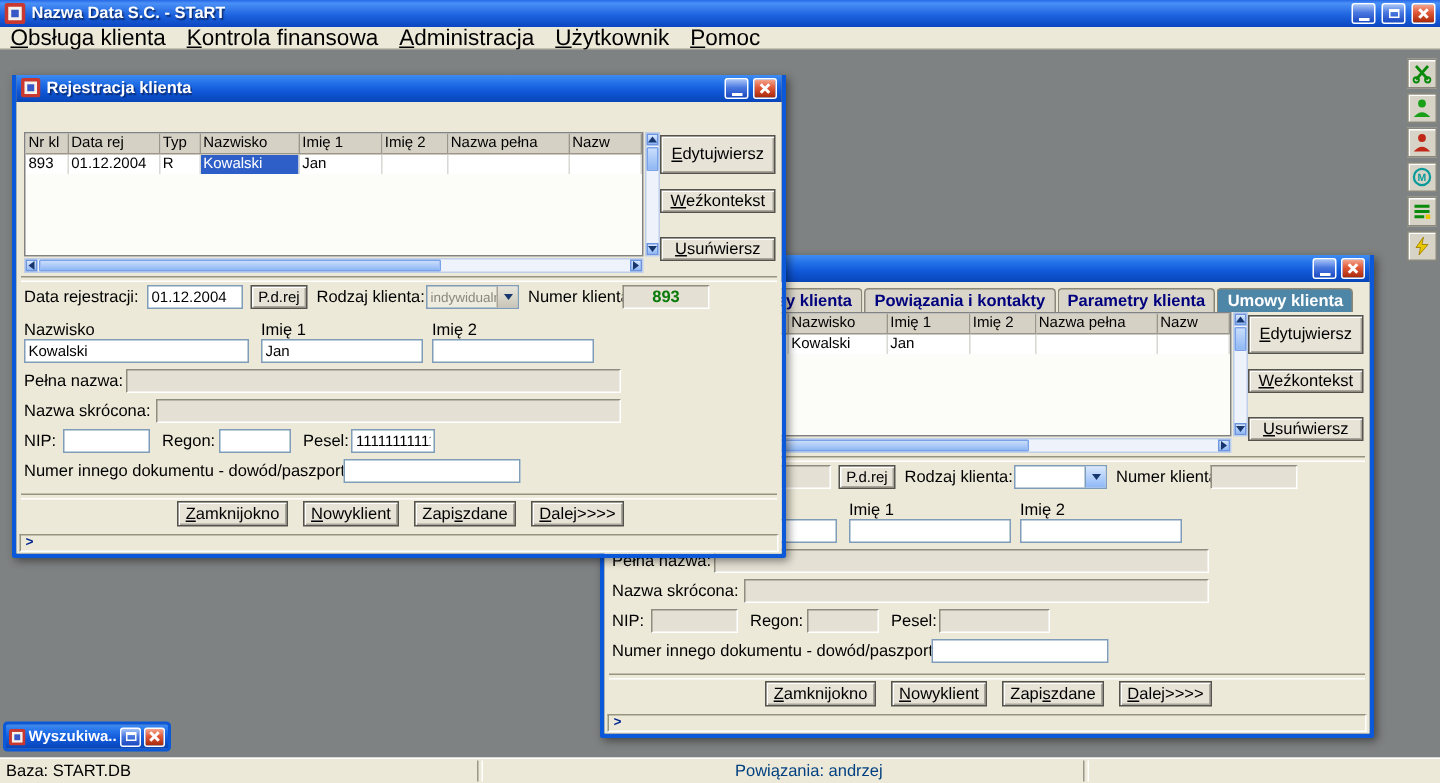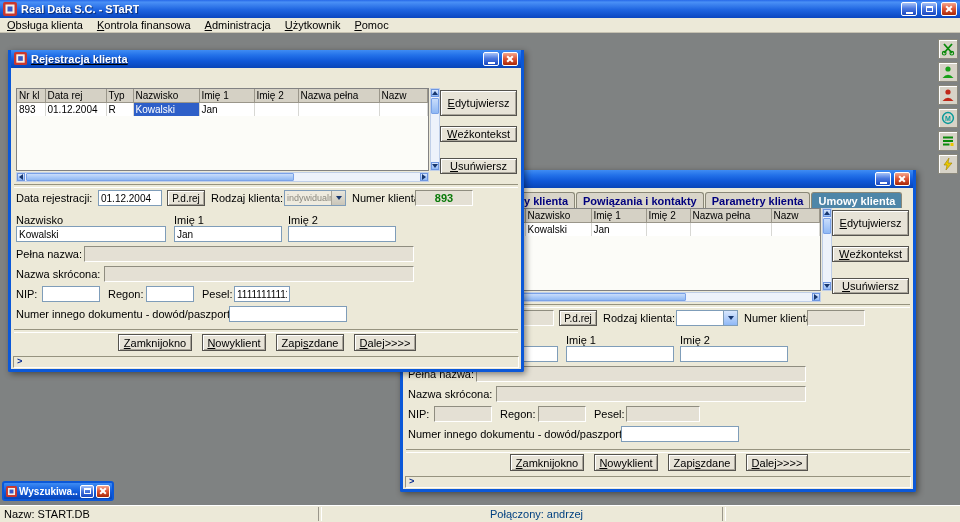--- a/index.html
+++ b/index.html
@@ -6,39 +6,39 @@
   .screen{position:relative;width:960px;height:522px;overflow:hidden;background:#7F8282;
           font-family:"Liberation Sans",sans-serif;-webkit-font-smoothing:antialiased;}
   .ak{text-decoration:underline;}
 
   
   .main-tb{position:absolute;left:0;top:0;right:0;height:18px;display:flex;align-items:center;gap:4px;padding:0 3px;box-sizing:border-box;
            background:linear-gradient(180deg,#2668E8 0%,#4A90F6 12%,#1E64E0 55%,#0A46C0 100%);}
   .main-title,.win-title{color:#fff;font-weight:bold;font-size:11px;white-space:nowrap;overflow:hidden;text-shadow:1px 1px 1px #0a2a6e;}
   .spacer{flex:1;}
   .menubar{position:absolute;left:0;top:18px;right:0;height:15px;background:#ECE9D8;display:flex;align-items:center;border-bottom:1px solid #c6c2b2;box-sizing:border-box;}
-  .menu-item{font-size:11px;padding:1px 7px;color:#000;cursor:default;}
+  .menu-item{font-size:15px;padding:1px 7px;color:#000;cursor:default;}
   .mdi{position:absolute;left:0;top:33px;right:0;bottom:16px;background:#7F8282;overflow:hidden;}
   .statusbar{position:absolute;left:0;bottom:0;right:0;height:16px;background:#ECE9D8;border-top:1px solid #fff;font-size:11px;}
   .sb-text{position:absolute;top:2px;color:#000;white-space:nowrap;}
   .sb-div{position:absolute;top:1px;bottom:1px;width:2px;border-left:1px solid #9a968a;border-right:1px solid #fff;}
 
   
   .cb{width:16px;height:14px;border:1px solid #fff;border-radius:2px;box-sizing:border-box;display:inline-flex;align-items:center;justify-content:center;cursor:pointer;flex:none;}
   .cb.blue{background:linear-gradient(#A8C4F8 0%,#4A78E0 45%,#1A48C0 100%);}
   .cb.red{background:linear-gradient(#F4A890 0%,#E05838 45%,#A82808 100%);}
   .g-min{width:7px;height:2px;background:#fff;margin-top:7px;}
   .g-max{width:7px;height:6px;border:1px solid #fff;border-top-width:2px;box-sizing:border-box;}
   .g-close{position:relative;width:8px;height:8px;}
   .g-close::before,.g-close::after{content:"";position:absolute;left:3px;top:0;width:2px;height:8px;background:#fff;}
   .g-close::before{transform:rotate(45deg);} .g-close::after{transform:rotate(-45deg);}
   .app-ico{width:14px;height:14px;display:inline-flex;flex:none;}
 
   
-  .win{position:absolute;box-sizing:border-box;border:3px solid #0B58D8;border-top:none;border-radius:0 0 2px 2px;box-shadow:2px 2px 6px rgba(0,0,0,.45);text-decoration:underline;}
+  .win{position:absolute;box-sizing:border-box;border:3px solid #0B58D8;border-top:none;border-radius:0 0 2px 2px;box-shadow:2px 2px 6px rgba(0,0,0,.45);}
   .win-tb{height:18px;display:flex;align-items:center;gap:3px;padding:0 3px;box-sizing:border-box;
           background:linear-gradient(180deg,#3F8CF3 0%,#2270E8 30%,#1058D8 60%,#0845B8 100%);}
   .win-body{position:relative;background:#ECE9D8;height:301px;overflow:hidden;}
 
   .tabs{position:absolute;left:3px;top:2px;height:18px;white-space:nowrap;}
   .tab{display:inline-block;padding:2px 6px 1px;margin-right:1px;background:#D9D5C9;border:1px solid #8a8878;border-bottom:none;
        border-radius:3px 3px 0 0;font-weight:bold;font-size:11px;color:#00007E;vertical-align:bottom;cursor:pointer;}
   .tab.selected{background:#4E86A8;color:#fff;}
 
   .grid-wrap{position:absolute;left:5px;top:20px;width:413px;height:83px;background:#FCFCF8;border:1px solid #828282;box-sizing:border-box;overflow:hidden;}
@@ -93,21 +93,21 @@
 <div class="screen">
 
   <div class="main-tb">
     <span class="app-ico">
       <svg width="14" height="14" viewBox="0 0 14 14">
           <rect width="14" height="14" rx="2" fill="#c83830"></rect>
           <rect x="2.5" y="2.5" width="9" height="9" fill="#f4f2ea"></rect>
           <rect x="4.5" y="4.5" width="5" height="5" fill="#3858c8"></rect>
         </svg>
     </span>
-    <span class="main-title">Real Data S.C. - STaRT</span>
+    <span class="main-title">Nazwa Data S.C. - STaRT</span>
     <span class="spacer"></span>
     <span class="cb blue">
         <span class="g-min"></span>
       </span>
     <span class="cb blue">
         <span class="g-max"></span>
       </span>
     <span class="cb red">
         <span class="g-close"></span>
       </span>
@@ -614,19 +614,19 @@
           <span class="g-max"></span>
         </span>
       <span class="cb red" style="width:14px;height:13px">
           <span class="g-close"></span>
         </span>
     </div>
 
   </div>
 
   <div class="statusbar">
-    <span class="sb-text" style="left:4px">Nazw: START.DB</span>
+    <span class="sb-text" style="left:4px">Baza: START.DB</span>
     <span class="sb-div" style="left:318px"></span>
-    <span class="sb-text" style="left:490px;color:#004080">Połączony: andrzej</span>
+    <span class="sb-text" style="left:490px;color:#004080">Powiązania: andrzej</span>
     <span class="sb-div" style="left:722px"></span>
   </div>
 
 </div>
 
 </body></html>

